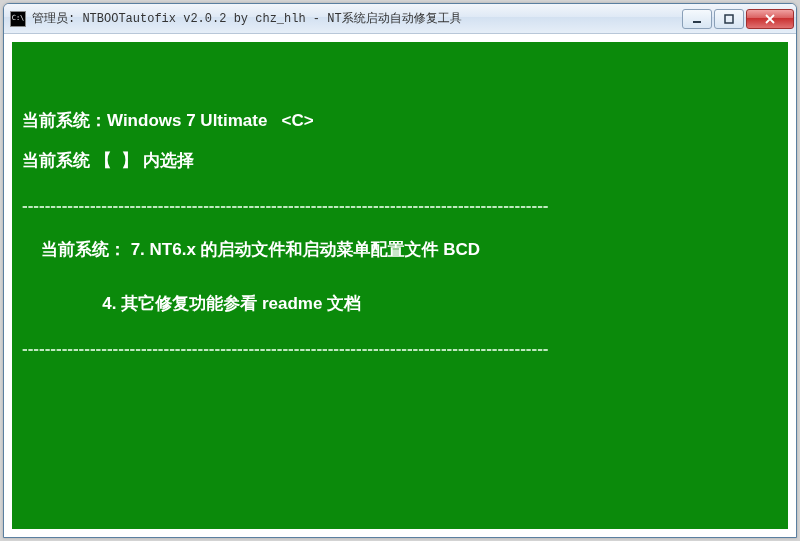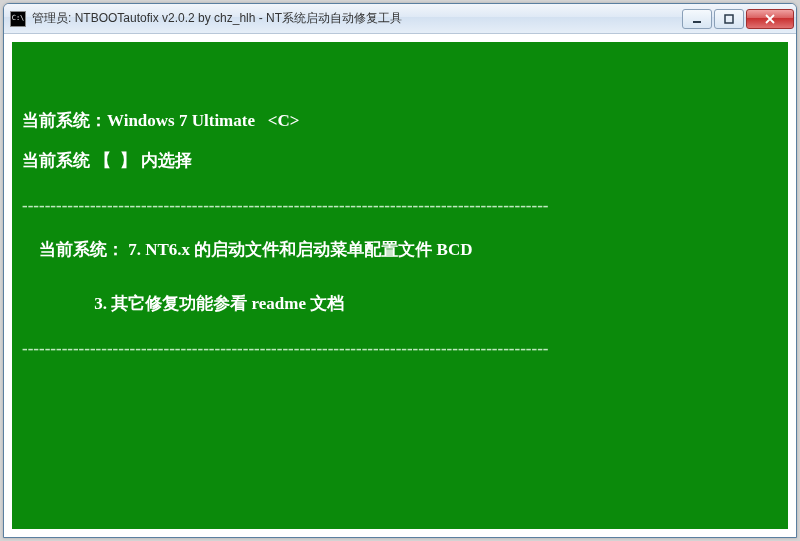--- a/index.html
+++ b/index.html
@@ -43,21 +43,21 @@
     justify-content: center;
     font-size: 7px;
     color: #eee;
     font-family: monospace;
     line-height: 1;
   }
   .title-text {
     flex: 1;
     white-space: nowrap;
     overflow: hidden;
-    font-family: Liberation Sans, sans-serif;
+    font-family: Liberation Mono, monospace;
   }
   .win-controls { display: flex; gap: 2px; margin-left: auto; }
   .win-btn {
     width: 30px;
     height: 20px;
     border: 1px solid #8aa0b8;
     border-radius: 3px;
     background: linear-gradient(to bottom, #f5f9fd, #d8e6f4);
     display: flex;
     align-items: center;
@@ -72,21 +72,21 @@
   .win-btn svg { display: block; }
 
   .console {
     position: absolute;
     left: 8px;
     top: 38px;
     right: 8px;
     bottom: 8px;
     background: #0b8a0b;
     color: #ffffff;
-    font-family: Liberation Serif, serif;
+    font-family: Liberation Sans, sans-serif;
     font-size: 17px;
     line-height: 1.55;
     padding: 14px 10px 10px 10px;
     overflow: hidden;
     font-weight: bold;
   }
   .console .row { white-space: pre; }
   .console .sep {
     letter-spacing: 0;
     color: #bfe8bf;
@@ -136,18 +136,18 @@
     <div class="spacer-v"></div>
     <div class="row"><span>当前系统：</span><span>Windows 7 Ultimate   &lt;C&gt;</span></div>
     <div class="spacer-v3"></div>
     <div class="row">当前系统 【  】 内选择</div>
     <div class="spacer-v2"></div>
     <div class="sep">---------------------------------------------------------------------------------------------</div>
     <div class="spacer-v2"></div>
     <div class="row"><span>    当前系统：</span> <span>7. NT6.x 的启动文件和启动菜单配置文件 BCD</span></div>
     <div class="spacer-v3"></div>
     <div class="spacer-v3"></div>
-    <div class="row">                 <span>3. 其它修复功能参看 readme 文档</span></div>
+    <div class="row">                 <span>4. 其它修复功能参看 readme 文档</span></div>
     <div class="spacer-v2"></div>
     <div class="sep">---------------------------------------------------------------------------------------------</div>
 
   </div>
 </div>
 
 </body></html>

